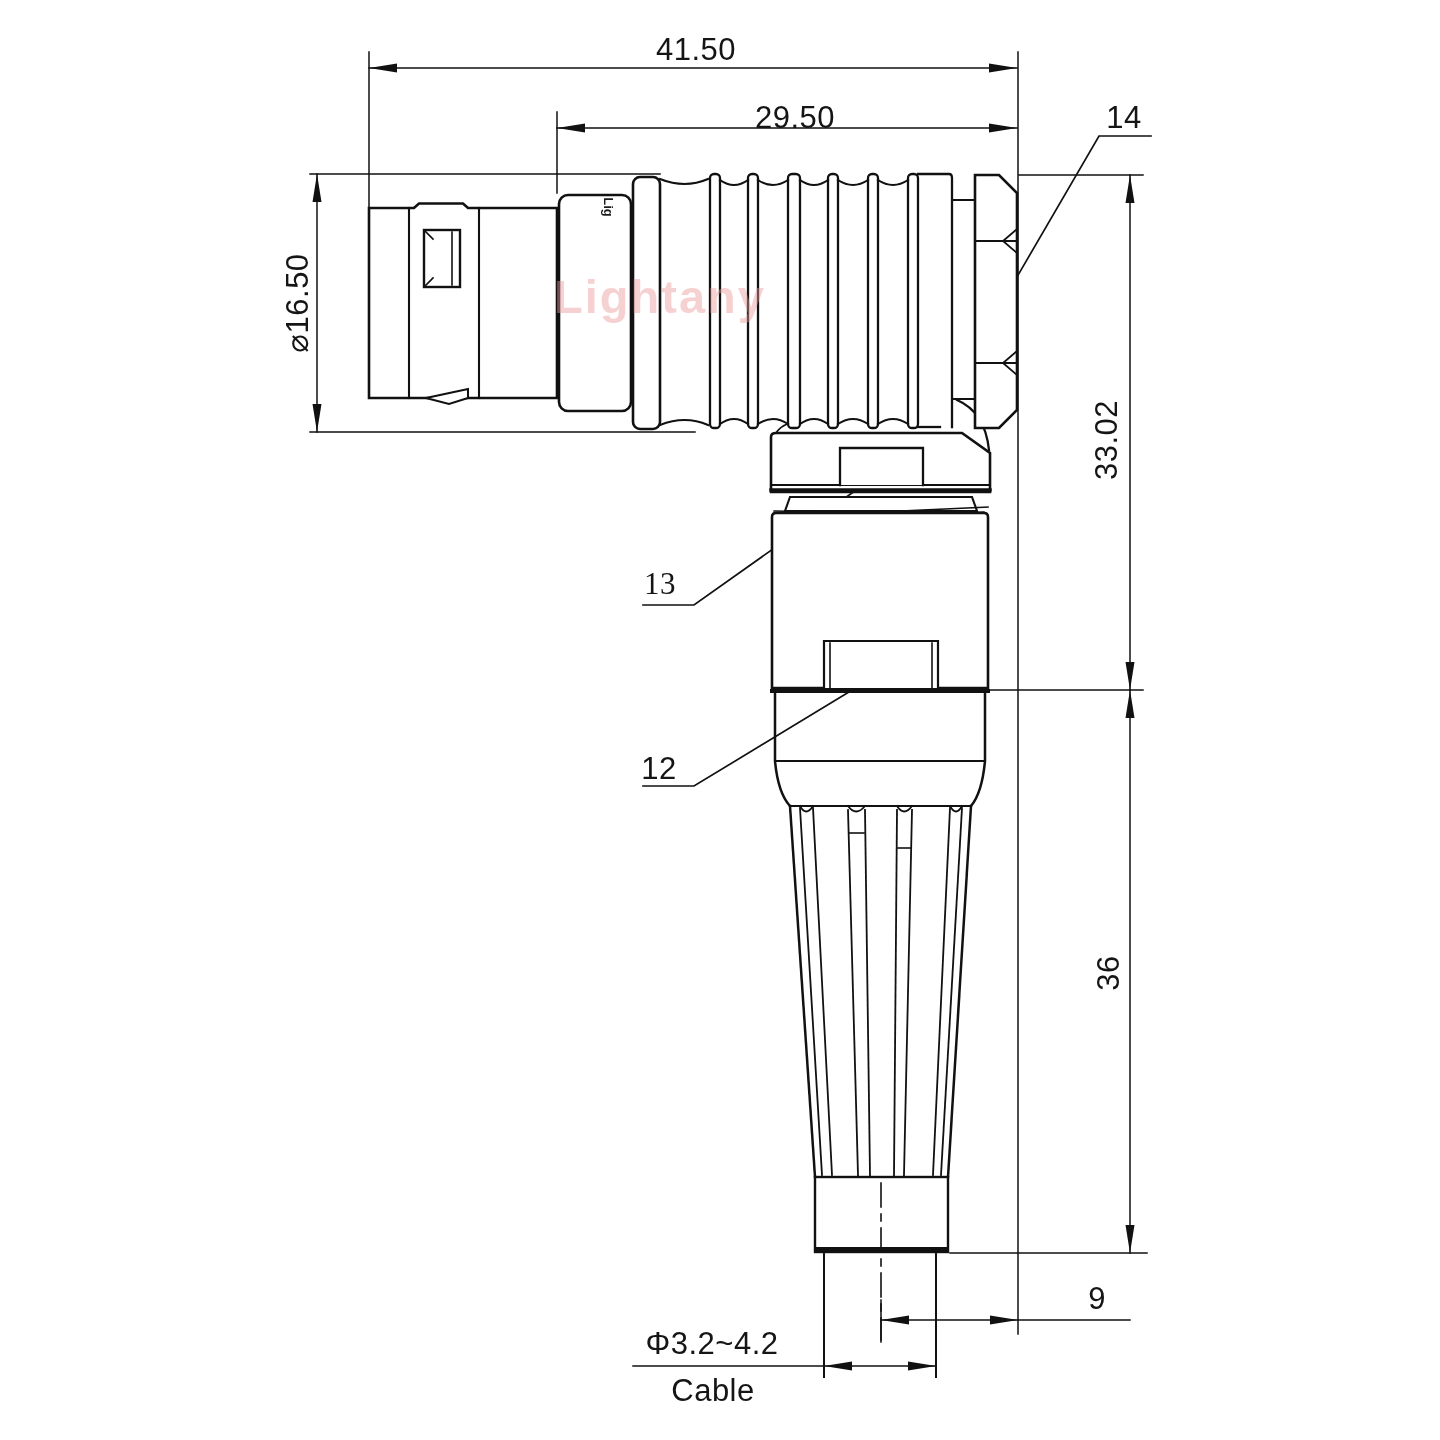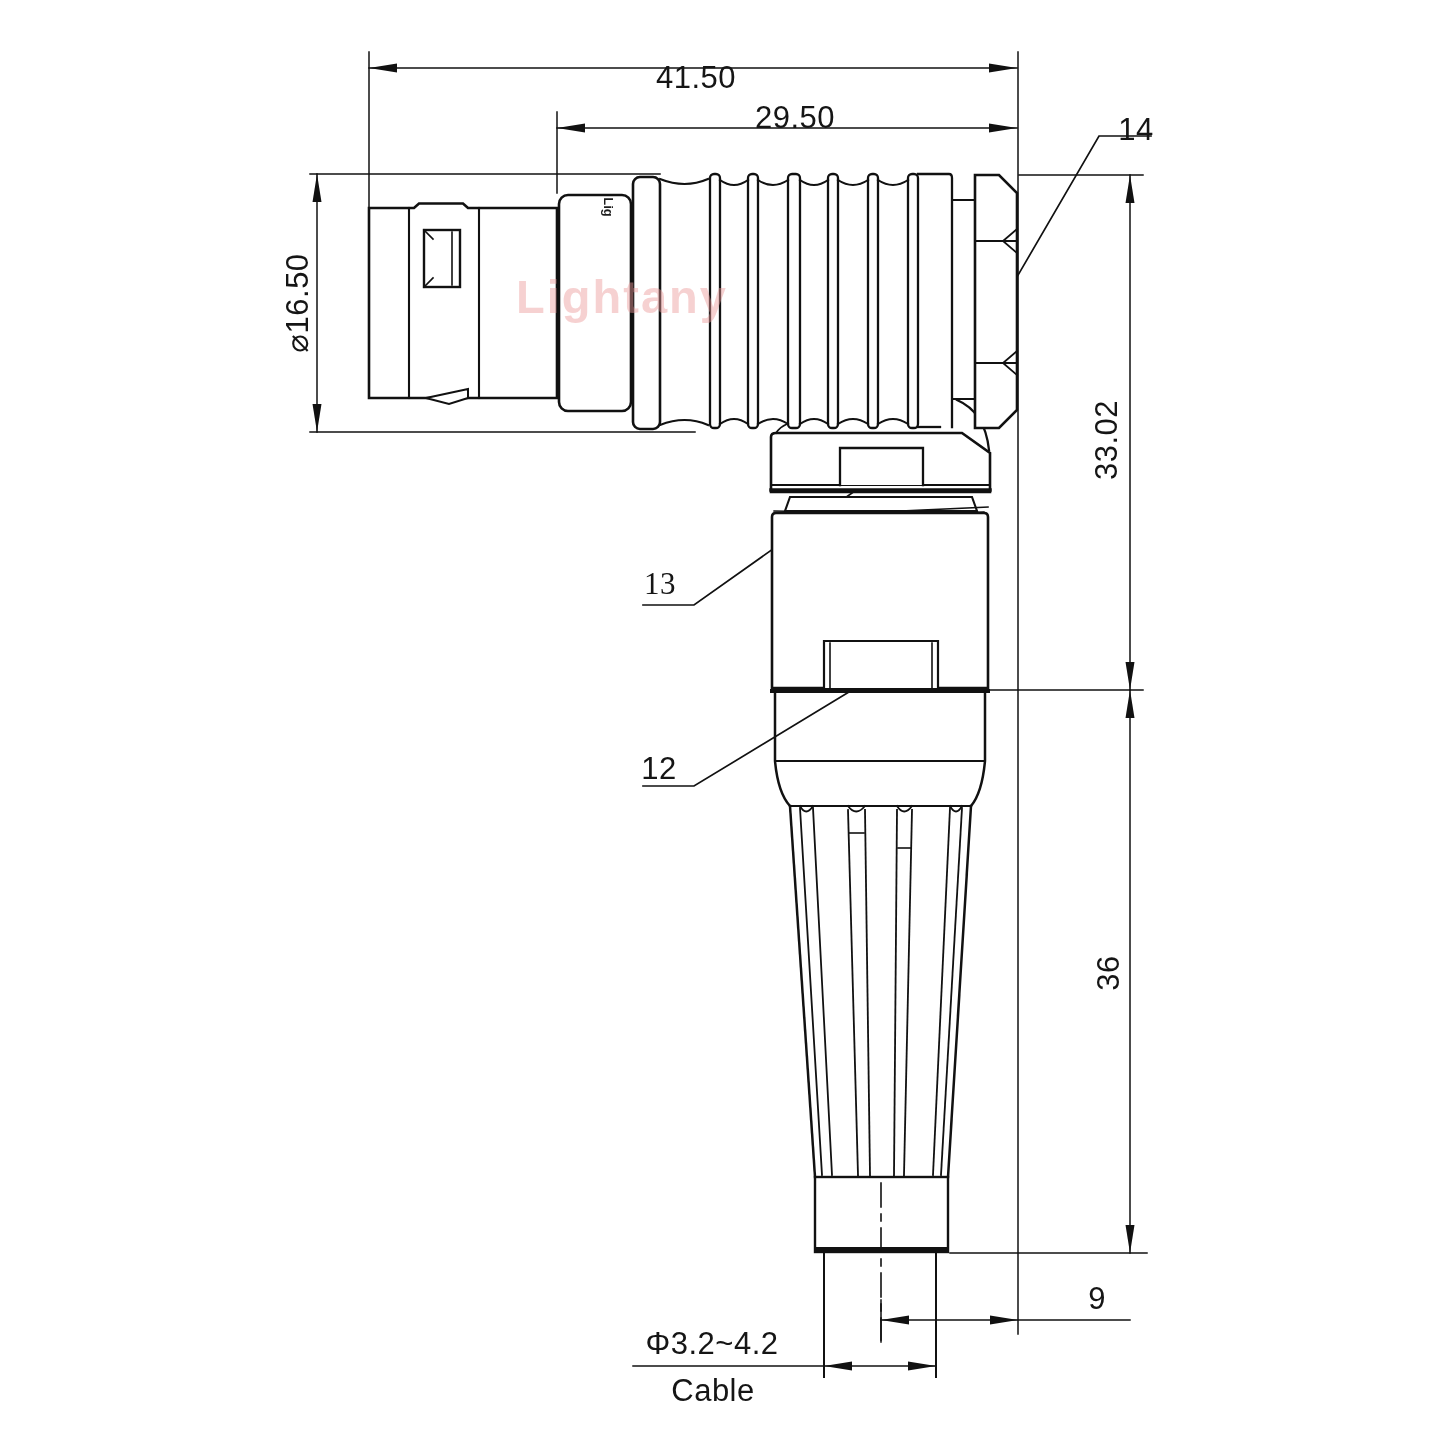--- a/index.html
+++ b/index.html
@@ -179,28 +179,28 @@
       <rect x="815" y="1177" width="133" height="75" fill="#fff"></rect>
       <path d="M816,1249 H947" stroke-width="4"></path>
       <path d="M881,1183 V1340" stroke-width="1.6" stroke-dasharray="24 7 7 7"></path>
     </g>
     <g stroke-width="2">
       <path d="M824,1253 V1377"></path>
       <path d="M936,1253 V1377"></path>
     </g>
   </svg>
 
-  <div class="dimtext" style="left:696px;top:50px;margin-top:28px;">41.50</div>
+  <div class="dimtext" style="left:696px;top:50px;">41.50</div>
   <div class="dimtext" style="left:795px;top:118px;">29.50</div>
   <div class="dimtext rot" style="left:297px;top:303px;">⌀16.50</div>
   <div class="dimtext rot" style="left:1107px;top:440px;">33.02</div>
   <div class="dimtext rot" style="left:1109px;top:973px;">36</div>
   <div class="dimtext" style="left:1097px;top:1299px;">9</div>
   <div class="dimtext" style="left:712px;top:1344px;">Φ3.2~4.2</div>
   <div class="dimtext" style="left:713px;top:1391px;text-align:right;">Cable</div>
 
-  <div class="dimtext" style="left:1124px;top:130px;margin-left:12px;">14</div>
+  <div class="dimtext" style="left:1124px;top:118px;">14</div>
   <div class="dimtext" style="left:660px;top:584px;font-family:Liberation Serif, serif;">13</div>
   <div class="dimtext" style="left:659px;top:769px;">12</div>
 
-  <div id="watermark" style="left:622px;top:296px;">Lightany</div>
+  <div id="watermark" style="left:660px;top:296px;">Lightany</div>
   <div id="part-marking" class="rotcw" style="left:608px;top:207px;">Lig</div>
 </div>
 
 </body></html>

